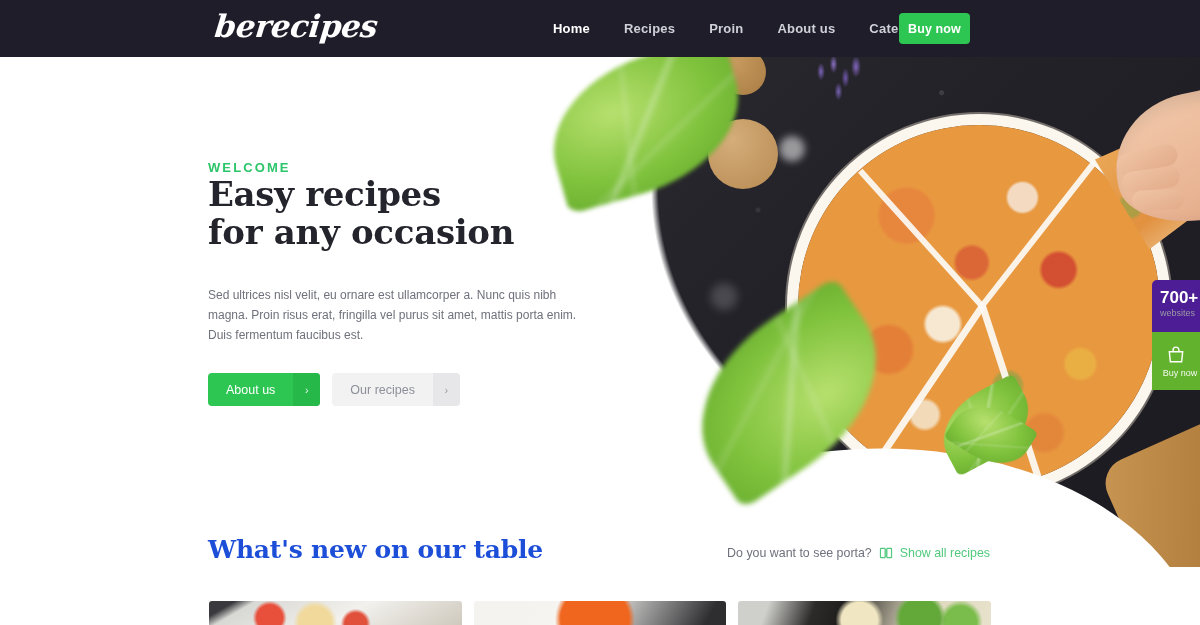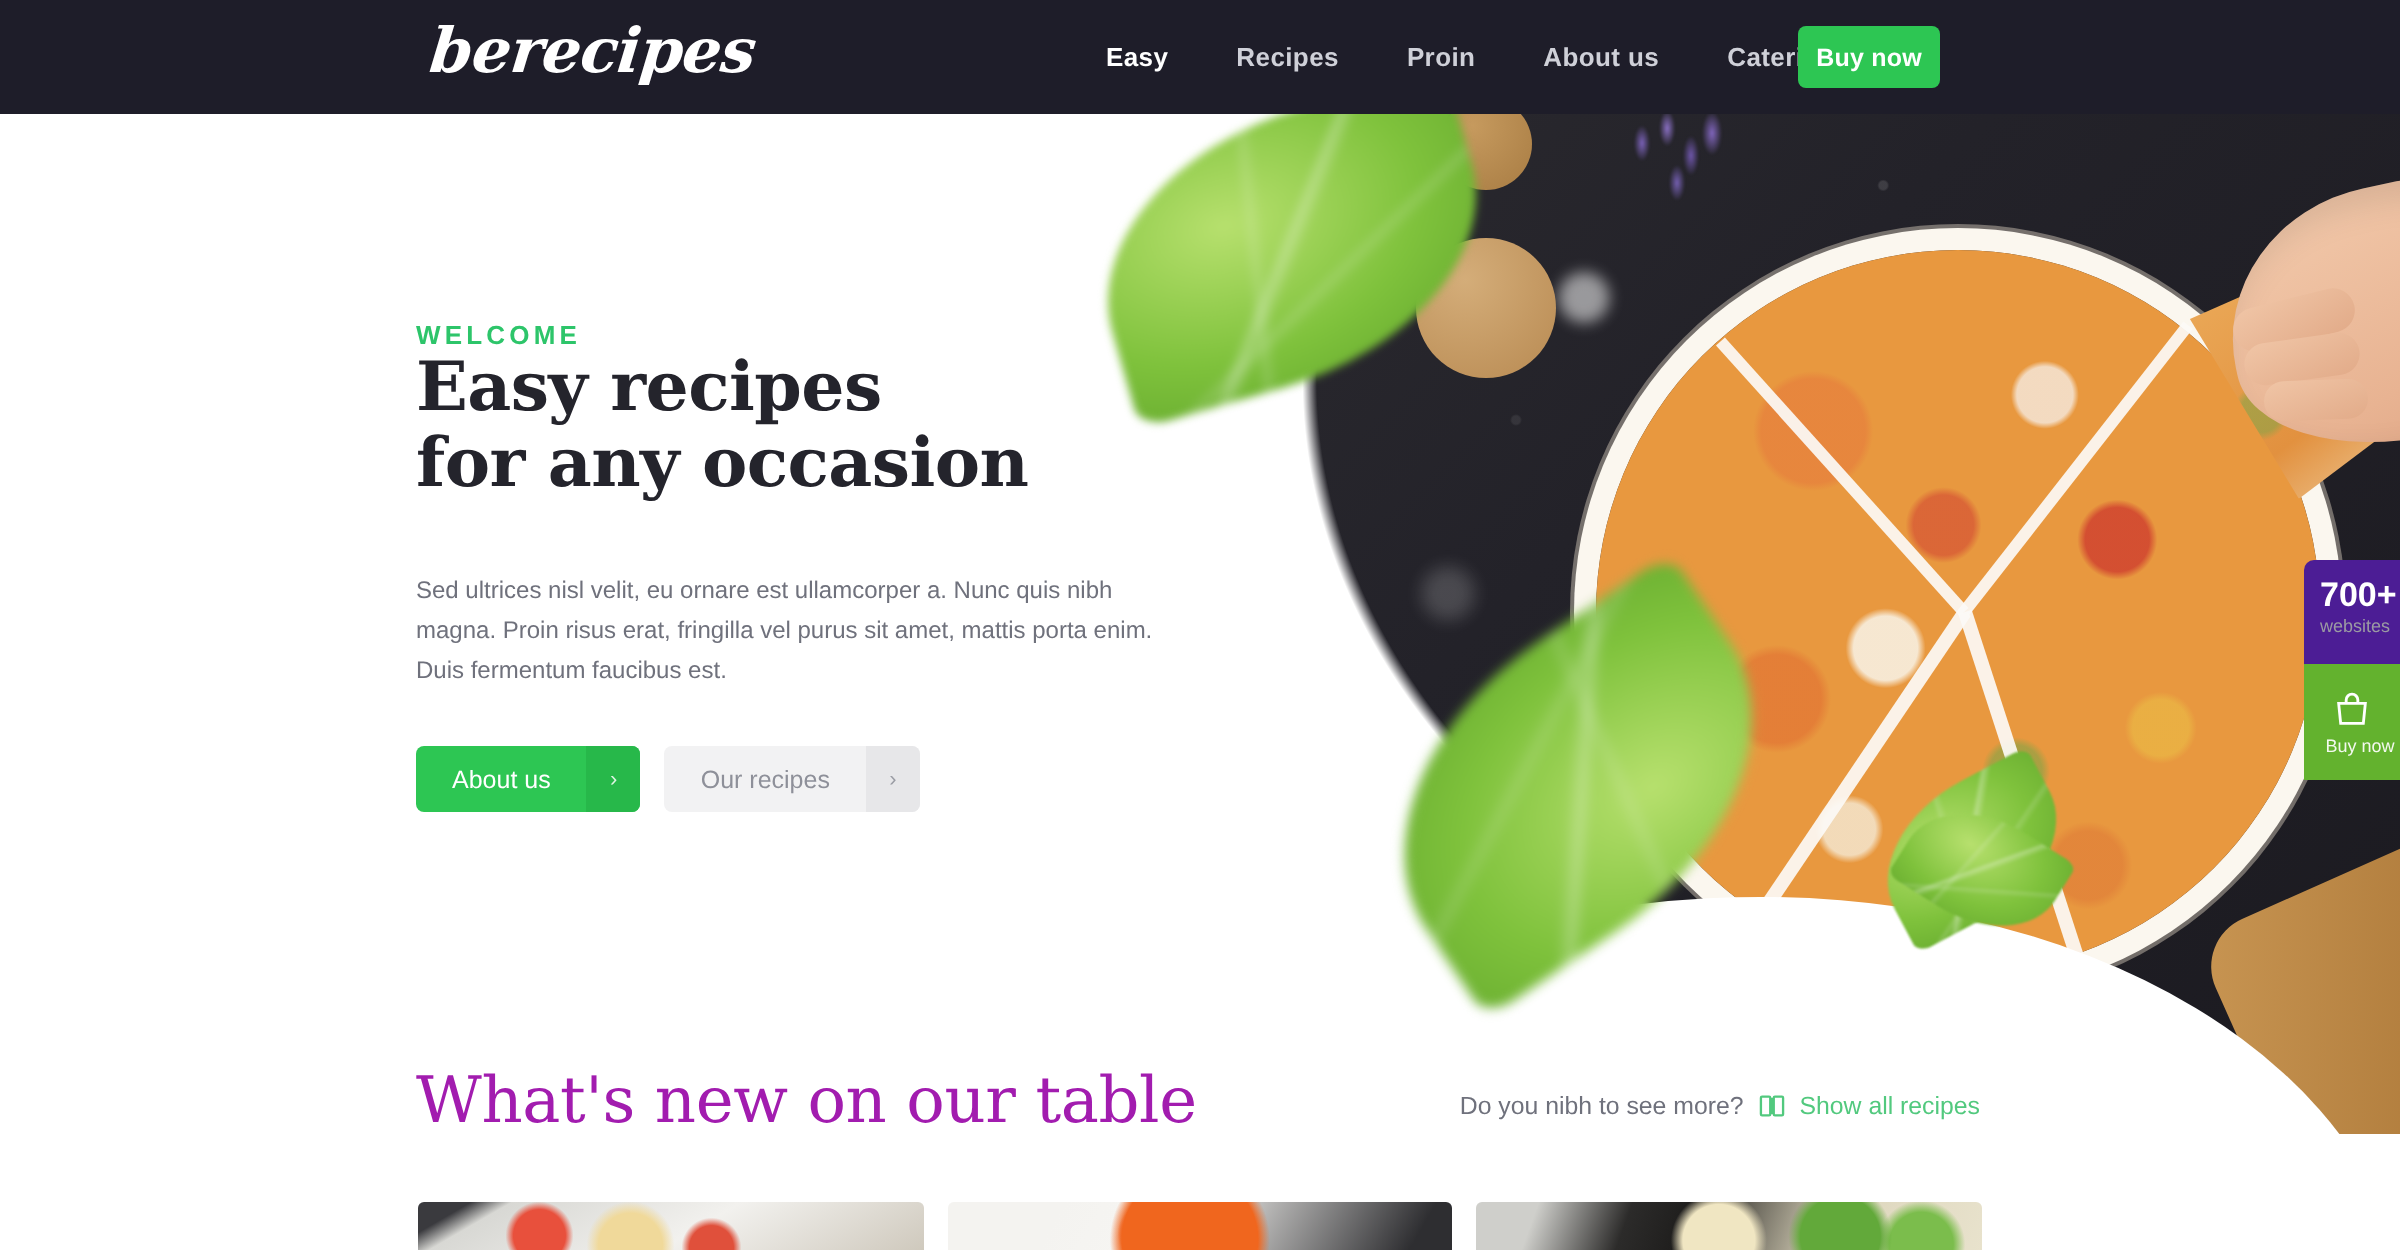--- a/index.html
+++ b/index.html
@@ -411,24 +411,24 @@
     left: 208px;
     top: 535px;
     width: 782px;
     display: flex;
     align-items: flex-end;
     justify-content: space-between;
     z-index: 30;
   }
   .section-title {
     font-family: "DejaVu Serif", serif;
-    font-weight: normal;
-    font-size: 32px;
+    font-weight: bold;
+    font-size: 25px;
     line-height: 30px;
-    color: #a21caf;
+    color: #1d4ed8;
     letter-spacing: -0.2px;
   }
   .section-more {
     display: flex;
     align-items: center;
     gap: 7px;
     padding-bottom: 5px;
     font-size: 12.4px;
   }
   .section-more .q { color: #6f717c; }
@@ -477,21 +477,21 @@
 </style>
 </head>
 <body>
 
 <div class="page">
 
   <div class="header">
     <div class="logo">berecipes</div>
 
     <nav class="nav">
-      <div class="nav-item active">Easy</div>
+      <div class="nav-item active">Home</div>
       <div class="nav-item">Recipes</div>
       <div class="nav-item">Proin</div>
       <div class="nav-item">About us</div>
       <div class="nav-item">Catering</div>
     </nav>
 
     <div class="buy-now-btn">Buy now</div>
   </div>
 
   <div class="hero-media">
@@ -562,21 +562,21 @@
       <div class="btn btn-secondary">
         <span class="btn-label">Our recipes</span>
         <span class="btn-arrow">›</span>
       </div>
     </div>
   </div>
 
   <div class="section-head">
     <div class="section-title">What's new on our table</div>
     <div class="section-more">
-      <span class="q">Do you nibh to see more?</span>
+      <span class="q">Do you want to see porta?</span>
       <svg class="book" viewBox="0 0 24 24" fill="none" stroke="#52c97e" stroke-width="2">
         <rect x="2.5" y="4" width="8" height="16" rx="1"></rect>
         <rect x="13.5" y="4" width="8" height="16" rx="1"></rect>
         <path d="M12 5v14"></path>
       </svg>
       <span class="lnk">Show all recipes</span>
     </div>
   </div>
 
   <div class="cards">

